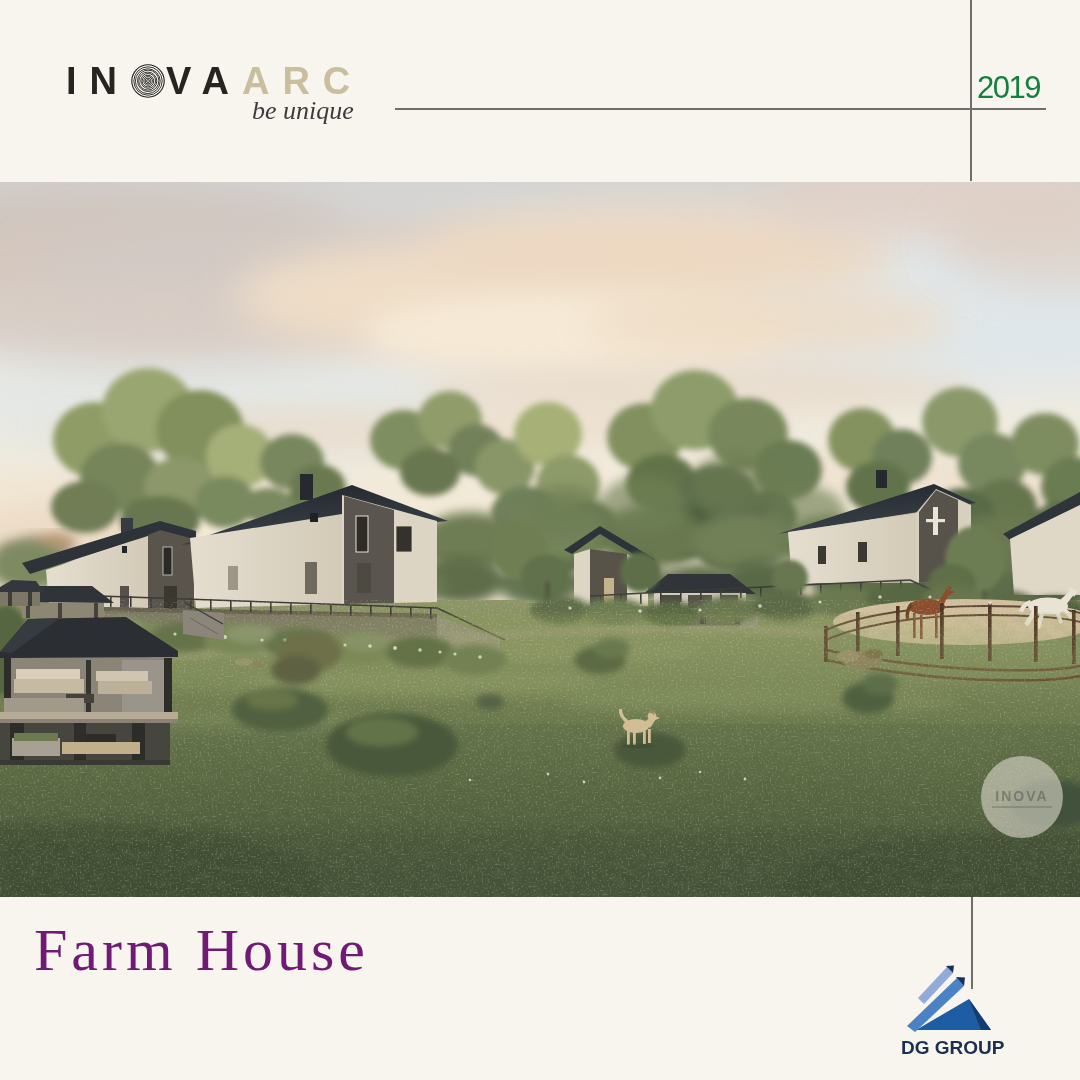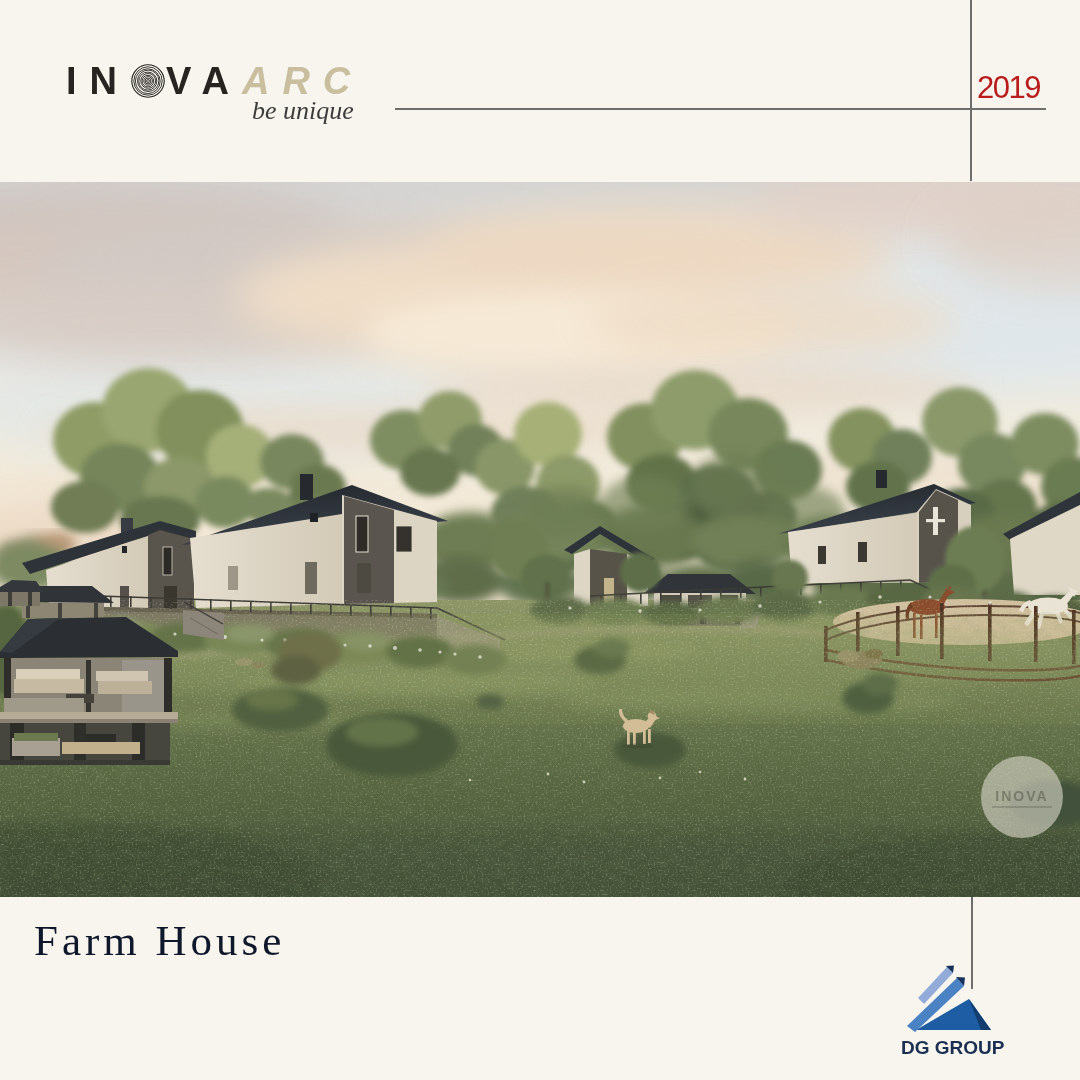--- a/index.html
+++ b/index.html
@@ -3,32 +3,32 @@
 <meta charset="utf-8">
 <style>
   html,body{margin:0;padding:0;}
   body{width:1080px;height:1080px;overflow:hidden;background:#f7f5ee;
        font-family:"Liberation Sans",sans-serif;position:relative;}
   #page{position:absolute;left:0;top:0;width:1080px;height:1080px;}
   
   #logo{position:absolute;left:66px;top:60px;height:42px;
         font-size:38px;font-weight:bold;color:#262320;letter-spacing:13px;
         white-space:nowrap;}
-  #logo .arc{color:#c9be9e;font-style:italic;}
+  #logo .arc{color:#c9be9e;}
   #logo svg{vertical-align:-4px;margin:0 1px;}
   #beunique{position:absolute;left:252px;top:96px;width:200px;white-space:nowrap;
         font-family:"Liberation Serif",serif;font-style:italic;
         font-size:26px;color:#3c3c3c;}
   .hline{position:absolute;left:395px;top:108px;width:651px;height:2px;background:#6e6e6c;}
   .vline1{position:absolute;left:970px;top:0;width:2px;height:181px;background:#6e6e6c;}
   .vline2{position:absolute;left:971px;top:897px;width:2px;height:92px;background:#6e6e6c;}
-  #year{position:absolute;left:977px;top:70px;font-size:31px;color:#b91c1c;letter-spacing:-1.5px;}
+  #year{position:absolute;left:977px;top:70px;font-size:31px;color:#15803d;letter-spacing:-1.5px;}
   
   #title{position:absolute;left:34px;top:916px;
-         font-family:"Liberation Serif",serif;font-size:43px;color:#0f172a;letter-spacing:4px;}
+         font-family:"Liberation Serif",serif;font-size:60px;color:#701a75;letter-spacing:4px;}
   #dg{position:absolute;left:894px;top:962px;}
   
   #scene{position:absolute;left:0;top:182px;width:1080px;height:715px;}
 </style>
 </head>
 <body>
 <div id="page">
   <div id="logo">IN<svg width="34" height="34" viewBox="0 0 34 34">
         <g fill="none" stroke="#24211e">
           <circle cx="17" cy="17" r="16.2" stroke-width="1.1"></circle>

